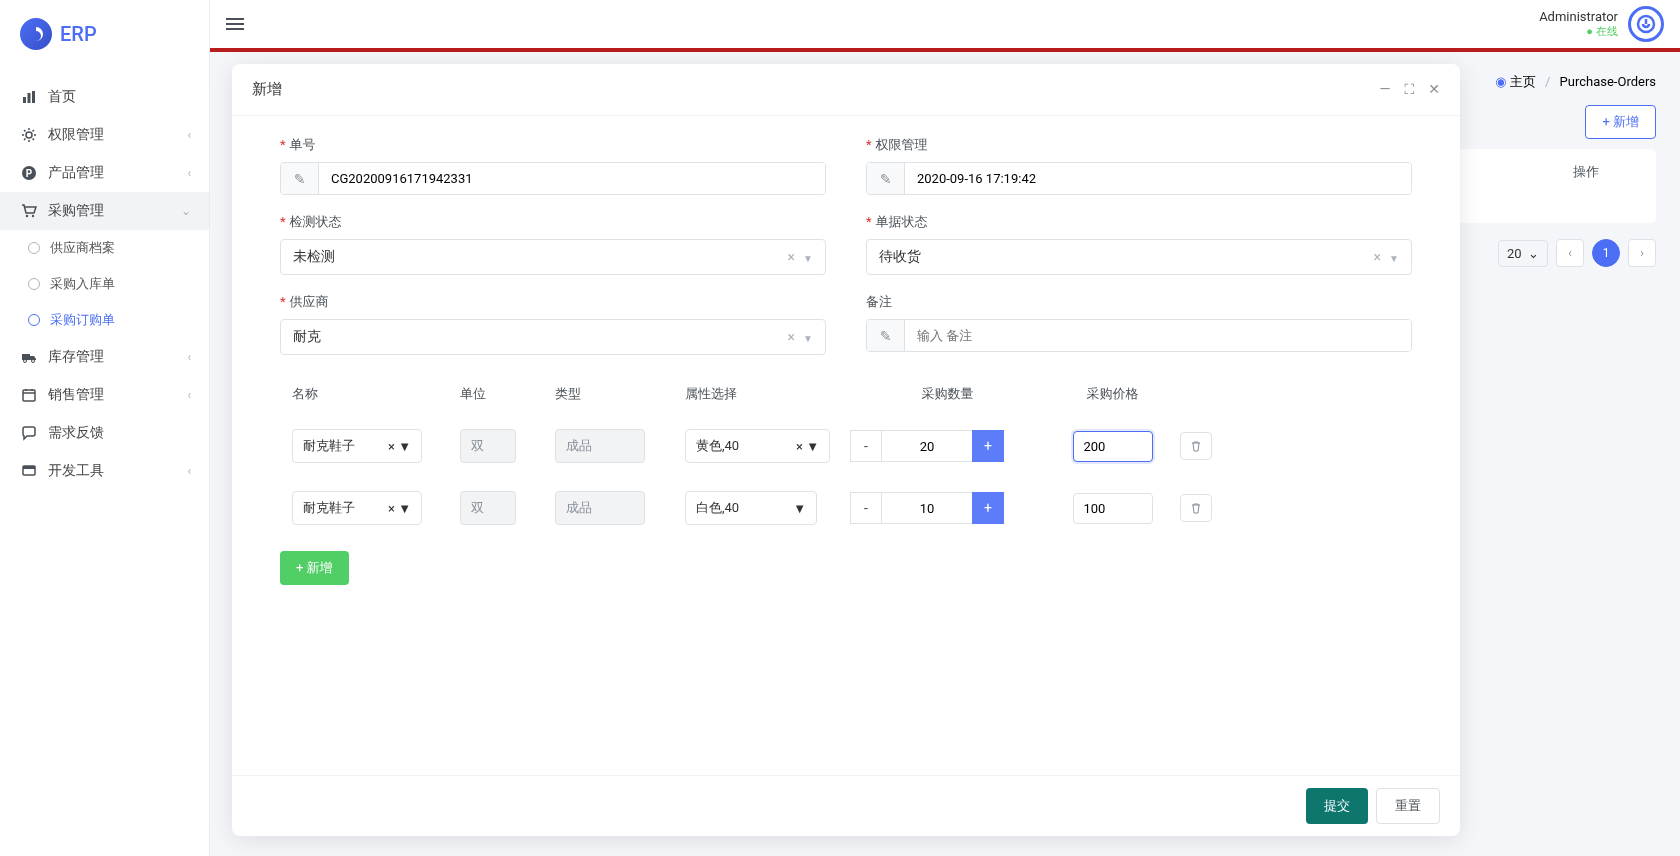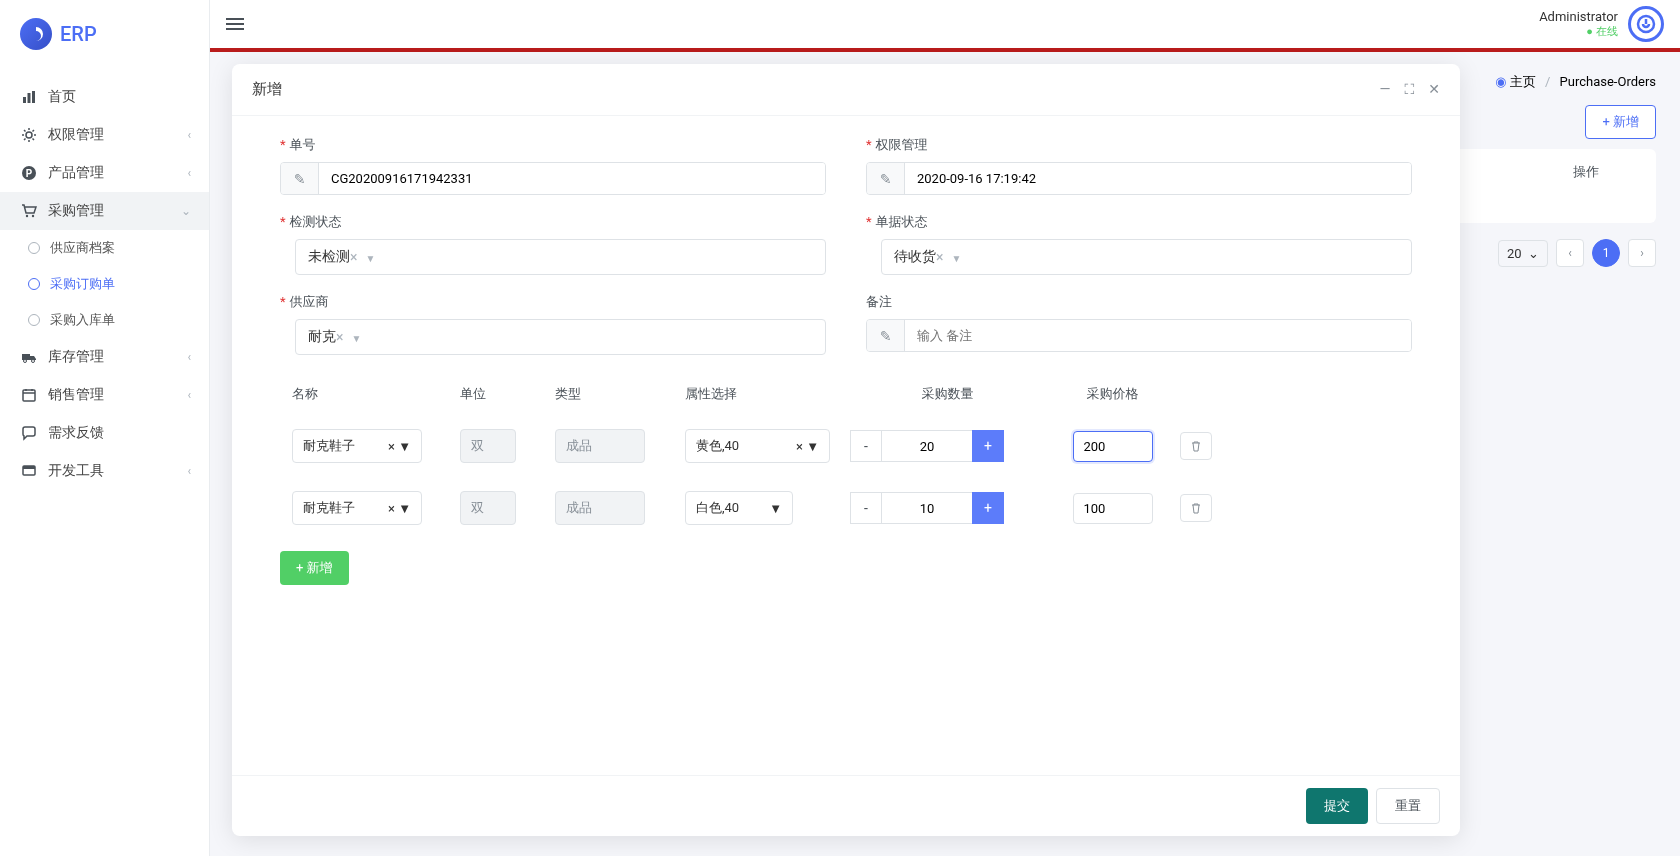--- a/index.html
+++ b/index.html
@@ -60,21 +60,21 @@
     .modal-body { flex: 1; padding: 20px 48px; overflow: auto; }
     .modal-foot { padding: 12px 20px; border-top: 1px solid #f1f3f5; display: flex; justify-content: flex-end; gap: 8px; }
     
     .form-row { display: flex; gap: 40px; margin-bottom: 18px; }
     .form-col { flex: 1; }
     .form-label { font-size: 13px; color: #495057; margin-bottom: 8px; display: block; }
     .req::before { content: '*'; color: #e03131; margin-right: 4px; }
     .input-group { display: flex; border: 1px solid #dee2e6; border-radius: 4px; overflow: hidden; }
     .input-addon { width: 38px; background: #f8f9fa; border-right: 1px solid #dee2e6; display: flex; align-items: center; justify-content: center; color: #868e96; }
     .input-group input { flex: 1; border: none; padding: 8px 12px; font-size: 13px; outline: none; }
-    .select-box { display: flex; align-items: center; border: 1px solid #dee2e6; border-radius: 4px; padding: 8px 12px; cursor: pointer; background: #fff; margin-left: 15px; }
+    .select-box { display: flex; align-items: center; border: 1px solid #dee2e6; border-radius: 4px; padding: 8px 12px; justify-content: space-between; cursor: pointer; background: #fff; }
     .select-box .clear { color: #adb5bd; margin-right: 8px; font-size: 14px; }
     .select-box .caret { color: #adb5bd; font-size: 10px; }
     
     
     .items-head { display: flex; padding: 12px 0; font-size: 13px; color: #495057; font-weight: 500; }
     .col-name { width: 180px; padding-left: 12px; }
     .col-unit { width: 95px; }
     .col-type { width: 130px; }
     .col-attr { width: 165px; }
     .col-qty { width: 195px; text-align: center; }
@@ -146,27 +146,27 @@
             <circle cx="12" cy="13" r="1.2" fill="currentColor"></circle>
           </svg>
         </span>
       <span>采购管理</span>
       <span class="chevron">⌄</span>
     </div>
     <div class="submenu-item">
       <span class="bullet"></span>
       <span>供应商档案</span>
     </div>
+    <div class="submenu-item">
+      <span class="bullet"></span>
+      <span>采购入库单</span>
+    </div>
     <div class="submenu-item active">
       <span class="bullet"></span>
       <span>采购订购单</span>
-    </div>
-    <div class="submenu-item">
-      <span class="bullet"></span>
-      <span>采购入库单</span>
     </div>
     <div class="nav-item">
       <span class="icon-box">
           <svg width="16" height="16" viewBox="0 0 16 16">
             <rect x="1" y="5" width="8" height="6" fill="currentColor"></rect>
             <path d="M9 7h4l2 3v1h-6z" fill="currentColor"></path>
             <circle cx="4" cy="12" r="1.5" fill="#fff" stroke="currentColor"></circle>
             <circle cx="12" cy="12" r="1.5" fill="#fff" stroke="currentColor"></circle>
           </svg>
         </span>
@@ -377,21 +377,21 @@
           <div class="mini-select disabled" style="width:56px;">
             <span>双</span>
           </div>
         </div>
       <div class="col-type">
           <div class="mini-select disabled" style="width:90px;">
             <span>成品</span>
           </div>
         </div>
       <div class="col-attr">
-        <div class="mini-select" style="width:108px;">
+        <div class="mini-select" style="width:132px;">
           <span>白色,40</span>
           <span><span class="caret">▼</span></span>
         </div>
       </div>
       <div class="col-qty">
         <div class="qty-group">
           <button class="qty-btn">-</button>
           <input class="qty-input" value="10" style="">
           <button class="qty-btn plus">+</button>
         </div>

